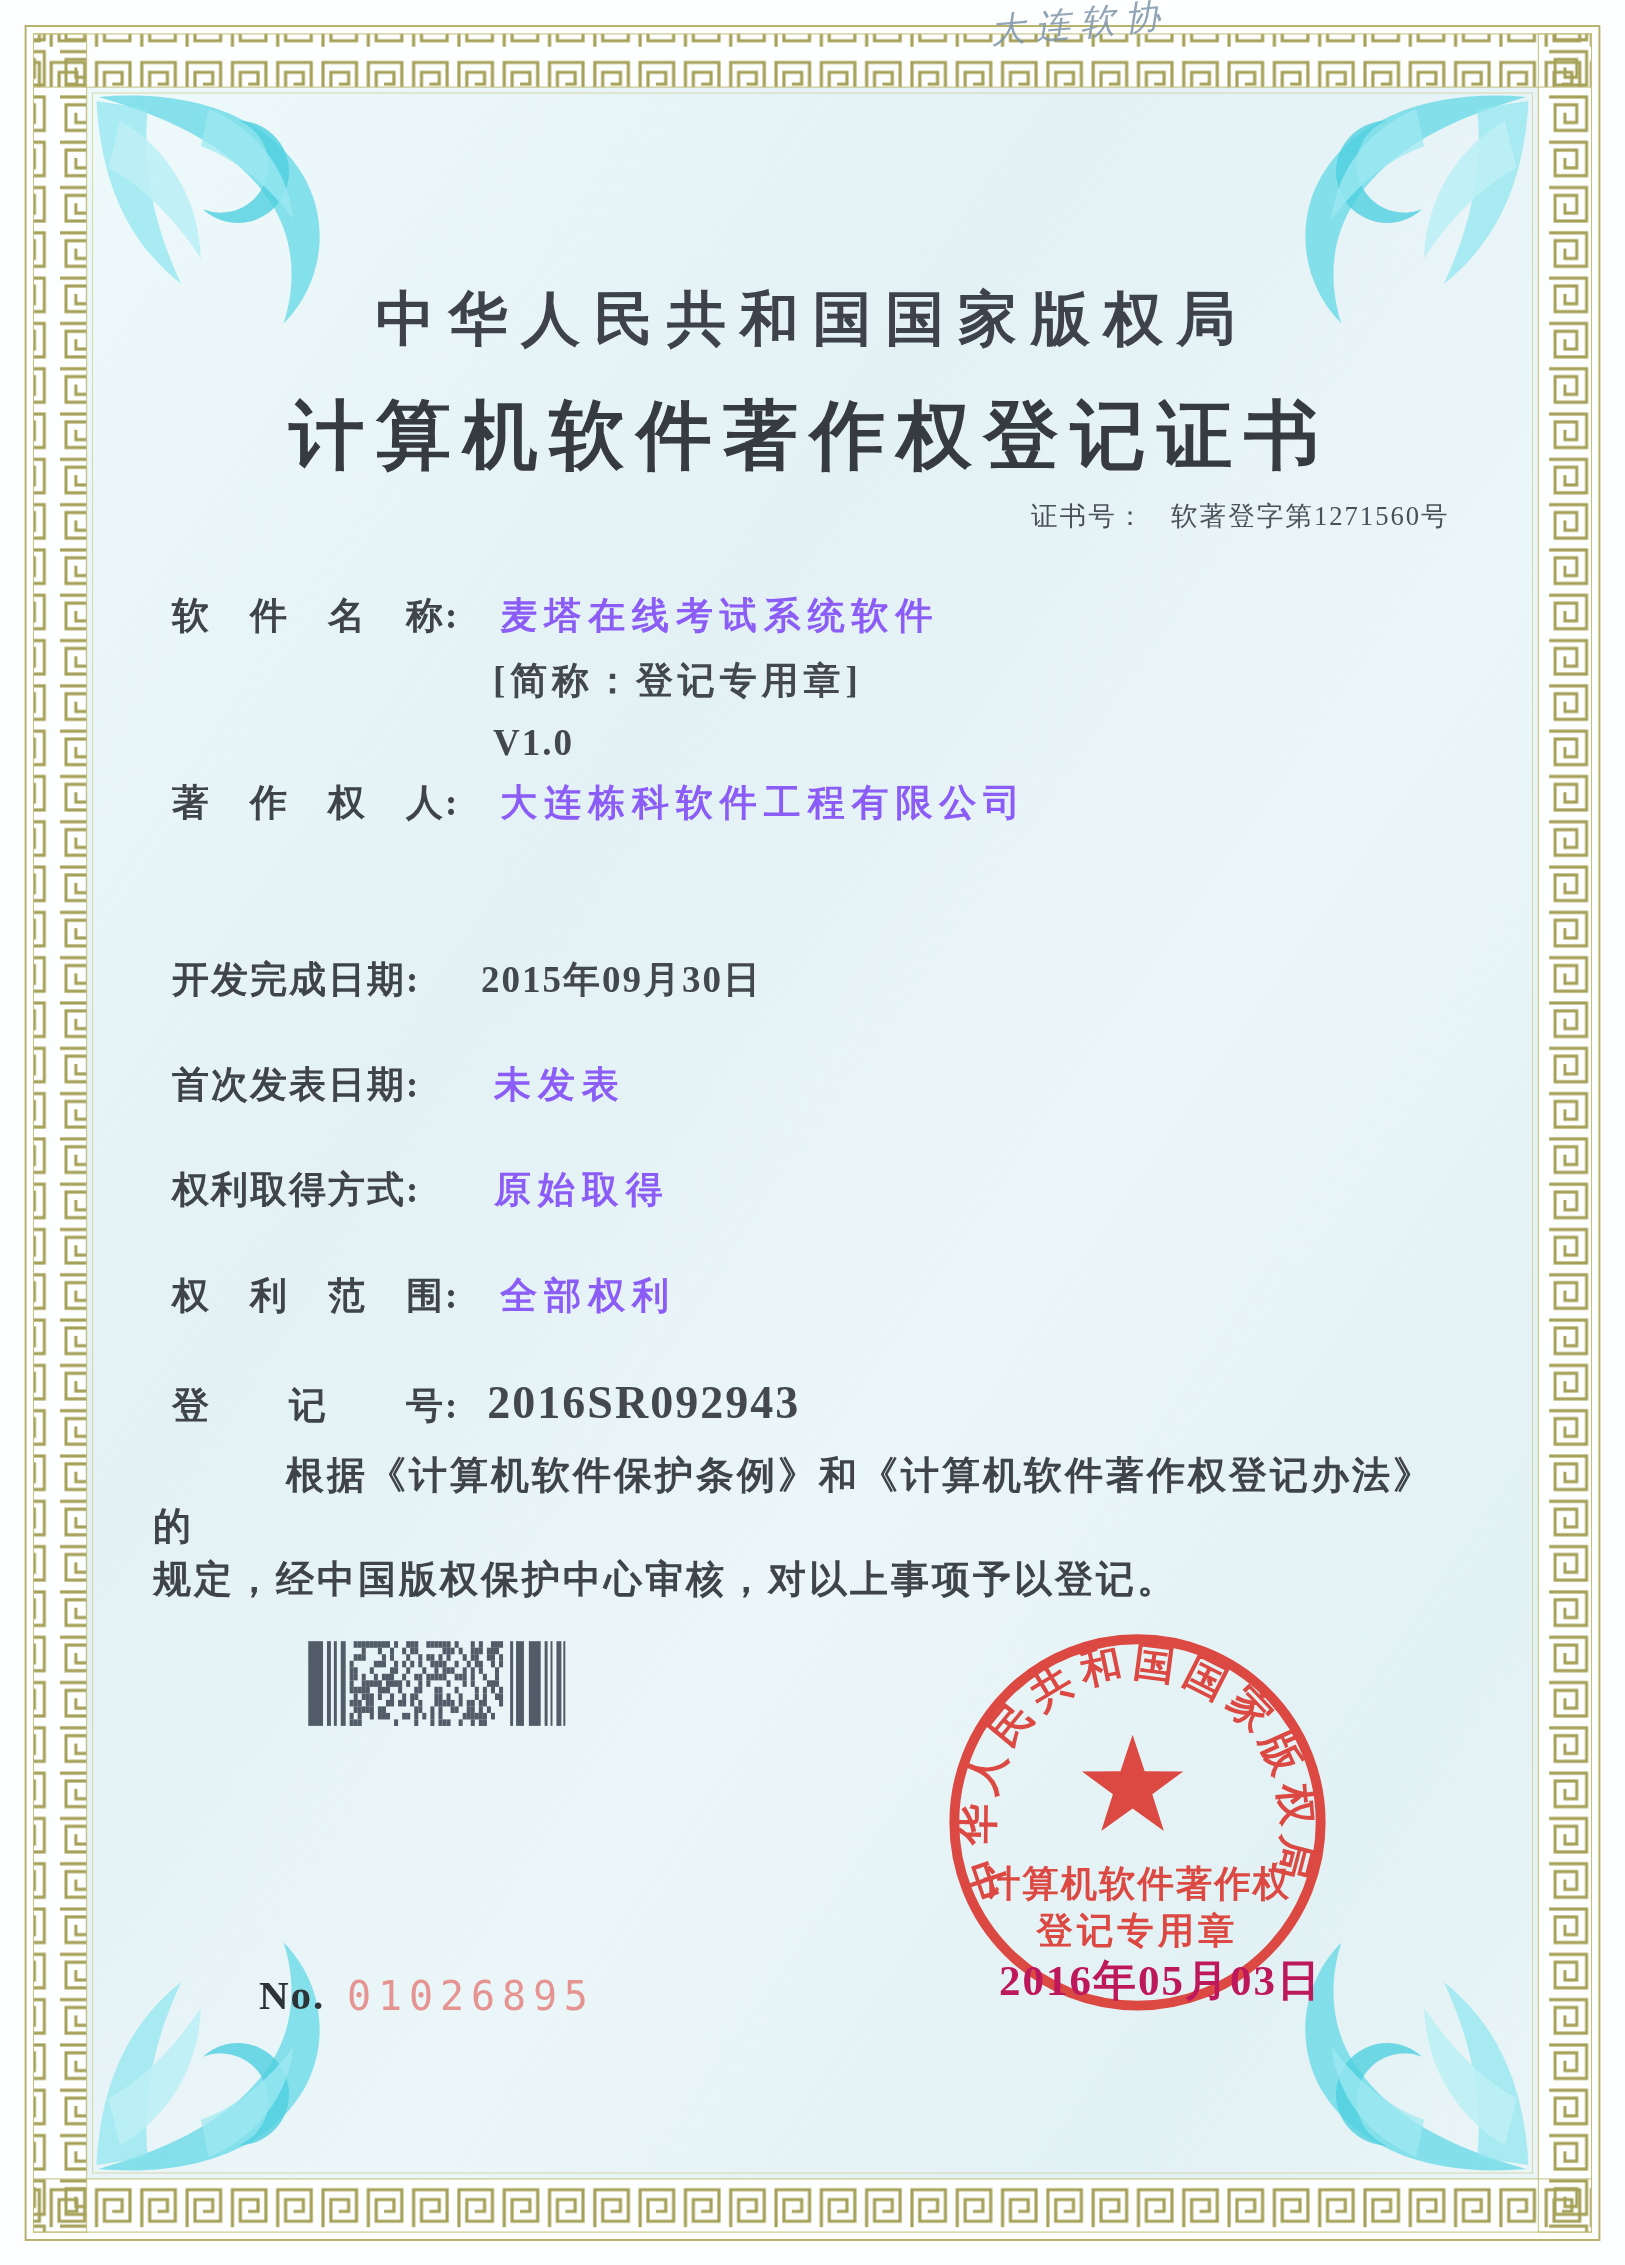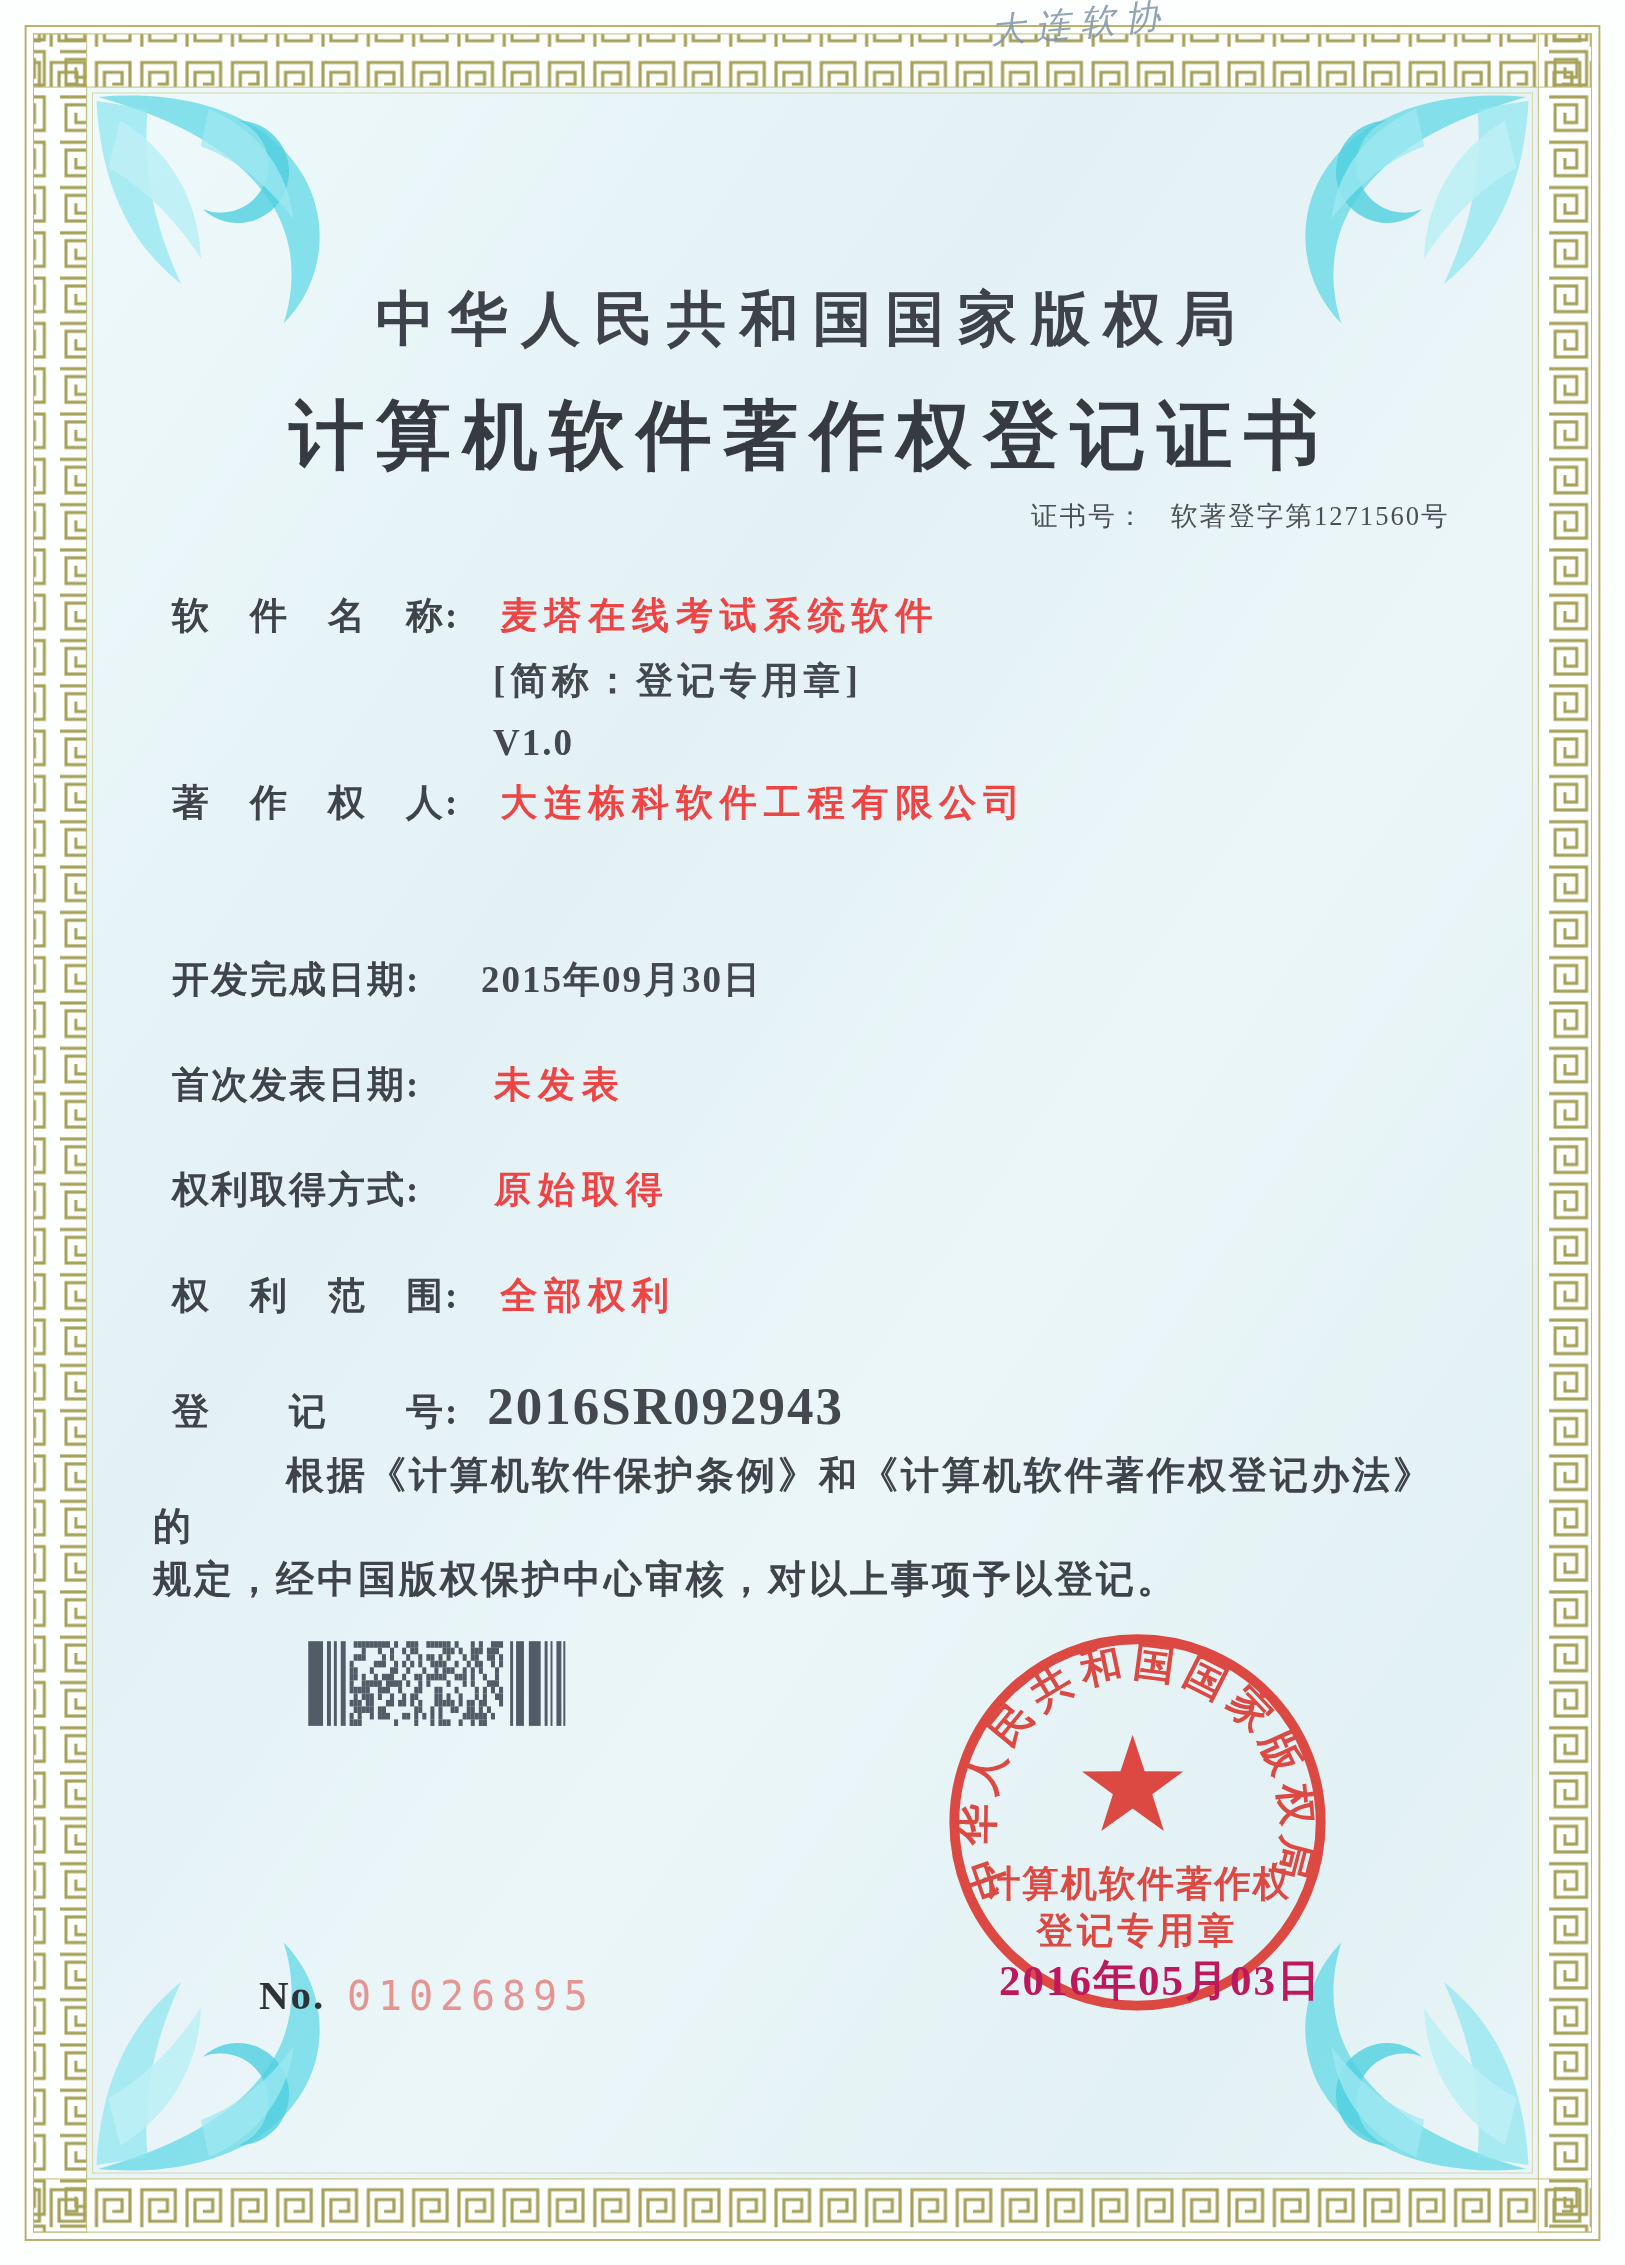--- a/index.html
+++ b/index.html
@@ -22,21 +22,21 @@
     font-size:59px;font-weight:600;letter-spacing:13.8px;color:#3e434b;
   }
   .main-title{
     left:0;top:386px;width:1620px;text-align:center;
     font-size:75px;font-weight:700;letter-spacing:11.8px;color:#363b42;
   }
   .certno{left:1031px;top:498px;font-size:26.6px;color:#4a5058;letter-spacing:2px;}
   .certno .gap{display:inline-block;width:25.6px;}
   .row{left:172px;font-size:37px;font-weight:600;white-space:nowrap;}
   .row .lbl{display:inline-block;min-width:281px;letter-spacing:2px;color:#3f444a;}
-  .row .val{margin-left:41px;letter-spacing:6.9px;color:#ef4444;}
+  .row .val{margin-left:41px;letter-spacing:6.9px;color:#8b5cf6;}
   .row .valnum{margin-left:28px;letter-spacing:2px;color:#43484e;}
   .subline{left:493px;font-size:37px;font-weight:600;letter-spacing:4.9px;color:#43484e;}
   .stmt{left:153px;width:1300px;font-size:38px;font-weight:600;letter-spacing:3px;color:#3f444a;}
   .stmt.first{ text-indent:133px;}
   .no-label{left:259px;top:1971px;font-size:41px;color:#2e3338;letter-spacing:2px;font-weight:600;}
   .no-value{
     left:347px;top:1973px;font-size:40px;color:#e59492;letter-spacing:6.9px;
     font-family:"DejaVu Sans Mono", monospace;
   }
   .seal-date{
@@ -380,21 +380,21 @@
 
   <div class="txt row" style="top:1271px">
     <span class="lbl">权　利　范　围:</span><span class="val">全部权利</span>
   </div>
 
   <div class="txt row" style="top:1165px">
     <span class="lbl">权利取得方式:</span><span class="val">原始取得</span>
   </div>
 
   <div class="txt row" style="top:1376px">
-    <span class="lbl">登　　记　　号:</span><span class="valnum" style="font-size:53px">2016SR092943</span>
+    <span class="lbl">登　　记　　号:</span><span class="valnum" style="font-size:46px">2016SR092943</span>
   </div>
 
   <div class="txt stmt first" style="top:1450px">根据《计算机软件保护条例》和《计算机软件著作权登记办法》的</div>
   <div class="txt stmt" style="top:1554px">规定，经中国版权保护中心审核，对以上事项予以登记。</div>
 
   <div class="txt no-label">No.</div>
   <div class="txt no-value">01026895</div>
   <div class="txt seal-date">2016年05月03日</div>
 
 </div>

